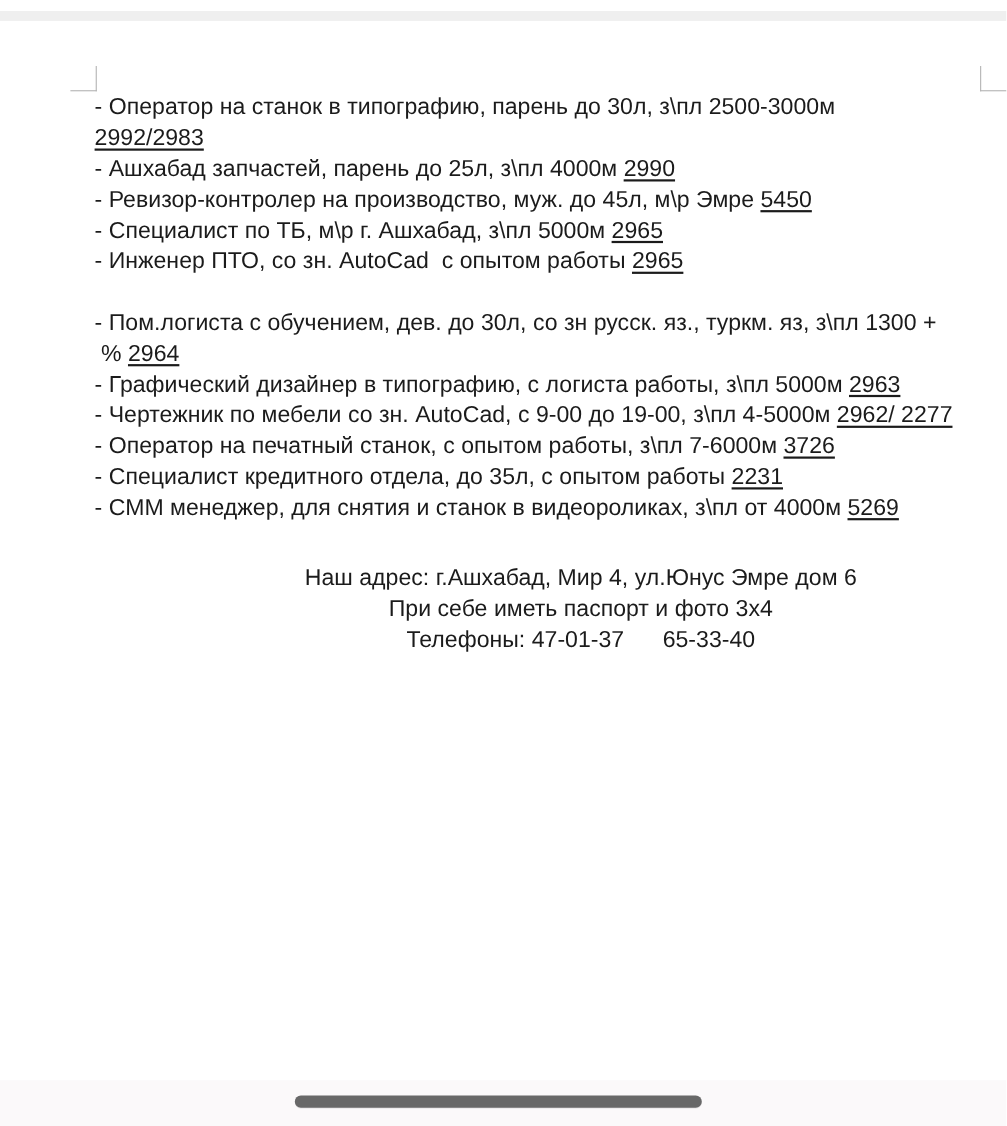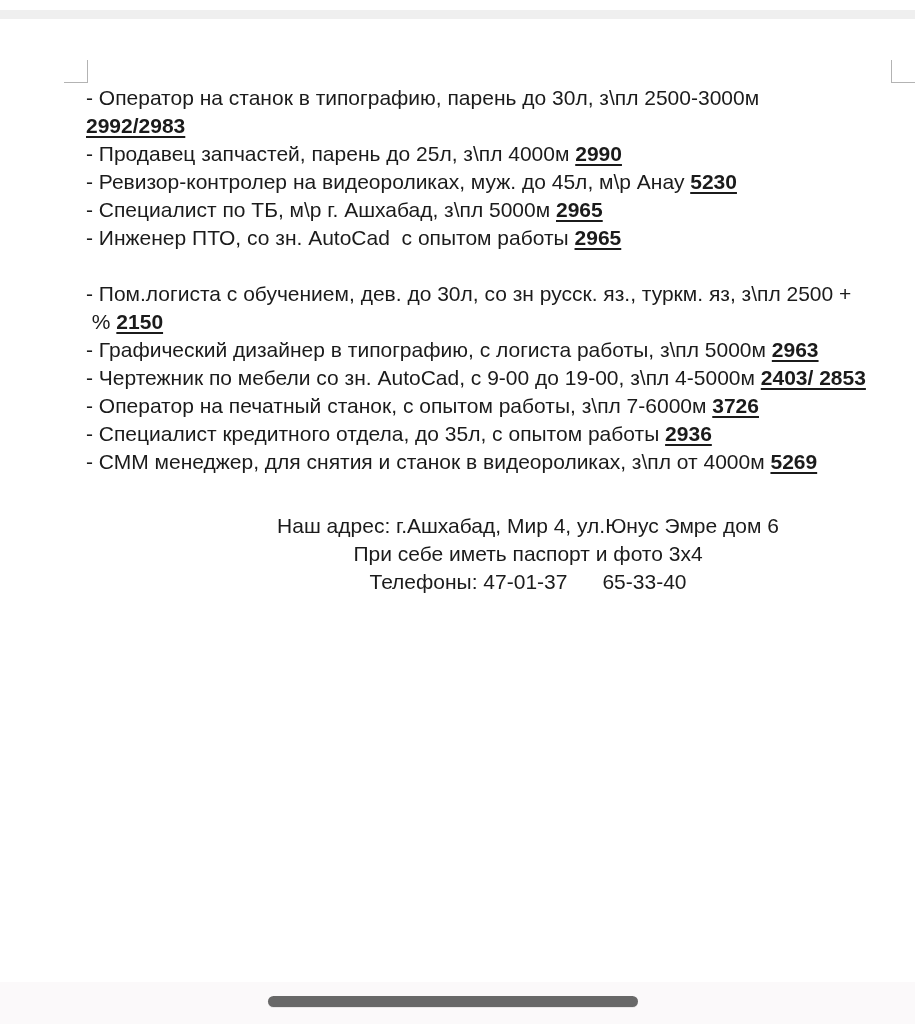--- a/index.html
+++ b/index.html
@@ -41,21 +41,21 @@
 
   
   .doc-text{
     position:absolute;left:86px;top:84px;width:884px;
     font-size:21px;line-height:28px;
   }
   .line{
     height:28px;line-height:28px;white-space:pre;
   }
   .ref{
-    font-weight:700;
+    font-weight:400;
     text-decoration:underline;
     text-decoration-thickness:2px;
     text-underline-offset:3px;
   }
   .contact-block{
     position:absolute;left:86px;top:512px;width:884px;
     font-size:21px;line-height:28px;text-align:center;
   }
 
   
@@ -75,31 +75,31 @@
 <div class="screen">
 
   <div class="top-strip"></div>
 
   <div class="corner corner-left"></div>
   <div class="corner corner-right"></div>
 
   <div class="doc-text">
       <div class="line"><span class="plain">- Оператор на станок в типографию, парень до 30л, з\пл 2500-3000м</span></div>
       <div class="line"><span class="ref">2992/2983</span></div>
-      <div class="line"><span class="plain">- Продавец запчастей, парень до 25л, з\пл 4000м </span><span class="ref">2990</span></div>
-      <div class="line"><span class="plain">- Ревизор-контролер на видеороликах, муж. до 45л, м\р Анау </span><span class="ref">5230</span></div>
+      <div class="line"><span class="plain">- Ашхабад запчастей, парень до 25л, з\пл 4000м </span><span class="ref">2990</span></div>
+      <div class="line"><span class="plain">- Ревизор-контролер на производство, муж. до 45л, м\р Эмре </span><span class="ref">5450</span></div>
       <div class="line"><span class="plain">- Специалист по ТБ, м\р г. Ашхабад, з\пл 5000м </span><span class="ref">2965</span></div>
       <div class="line"><span class="plain">- Инженер ПТО, со зн. AutoCad  с опытом работы </span><span class="ref">2965</span></div>
       <div class="line"></div>
-      <div class="line"><span class="plain">- Пом.логиста с обучением, дев. до 30л, со зн русск. яз., туркм. яз, з\пл 2500 +</span></div>
-      <div class="line"><span class="plain"> % </span><span class="ref">2150</span></div>
+      <div class="line"><span class="plain">- Пом.логиста с обучением, дев. до 30л, со зн русск. яз., туркм. яз, з\пл 1300 +</span></div>
+      <div class="line"><span class="plain"> % </span><span class="ref">2964</span></div>
       <div class="line"><span class="plain">- Графический дизайнер в типографию, с логиста работы, з\пл 5000м </span><span class="ref">2963</span></div>
-      <div class="line"><span class="plain">- Чертежник по мебели со зн. AutoCad, с 9-00 до 19-00, з\пл 4-5000м </span><span class="ref">2403/ 2853</span></div>
+      <div class="line"><span class="plain">- Чертежник по мебели со зн. AutoCad, с 9-00 до 19-00, з\пл 4-5000м </span><span class="ref">2962/ 2277</span></div>
       <div class="line"><span class="plain">- Оператор на печатный станок, с опытом работы, з\пл 7-6000м </span><span class="ref">3726</span></div>
-      <div class="line"><span class="plain">- Специалист кредитного отдела, до 35л, с опытом работы </span><span class="ref">2936</span></div>
+      <div class="line"><span class="plain">- Специалист кредитного отдела, до 35л, с опытом работы </span><span class="ref">2231</span></div>
       <div class="line"><span class="plain">- СММ менеджер, для снятия и станок в видеороликах, з\пл от 4000м </span><span class="ref">5269</span></div>
     </div>
 
   <div class="contact-block">
     <div class="line">Наш адрес: г.Ашхабад, Мир 4, ул.Юнус Эмре дом 6</div>
     <div class="line">При себе иметь паспорт и фото 3х4</div>
     <div class="line">Телефоны: 47-01-37      65-33-40</div>
   </div>
 
   <div class="bottom-strip">

